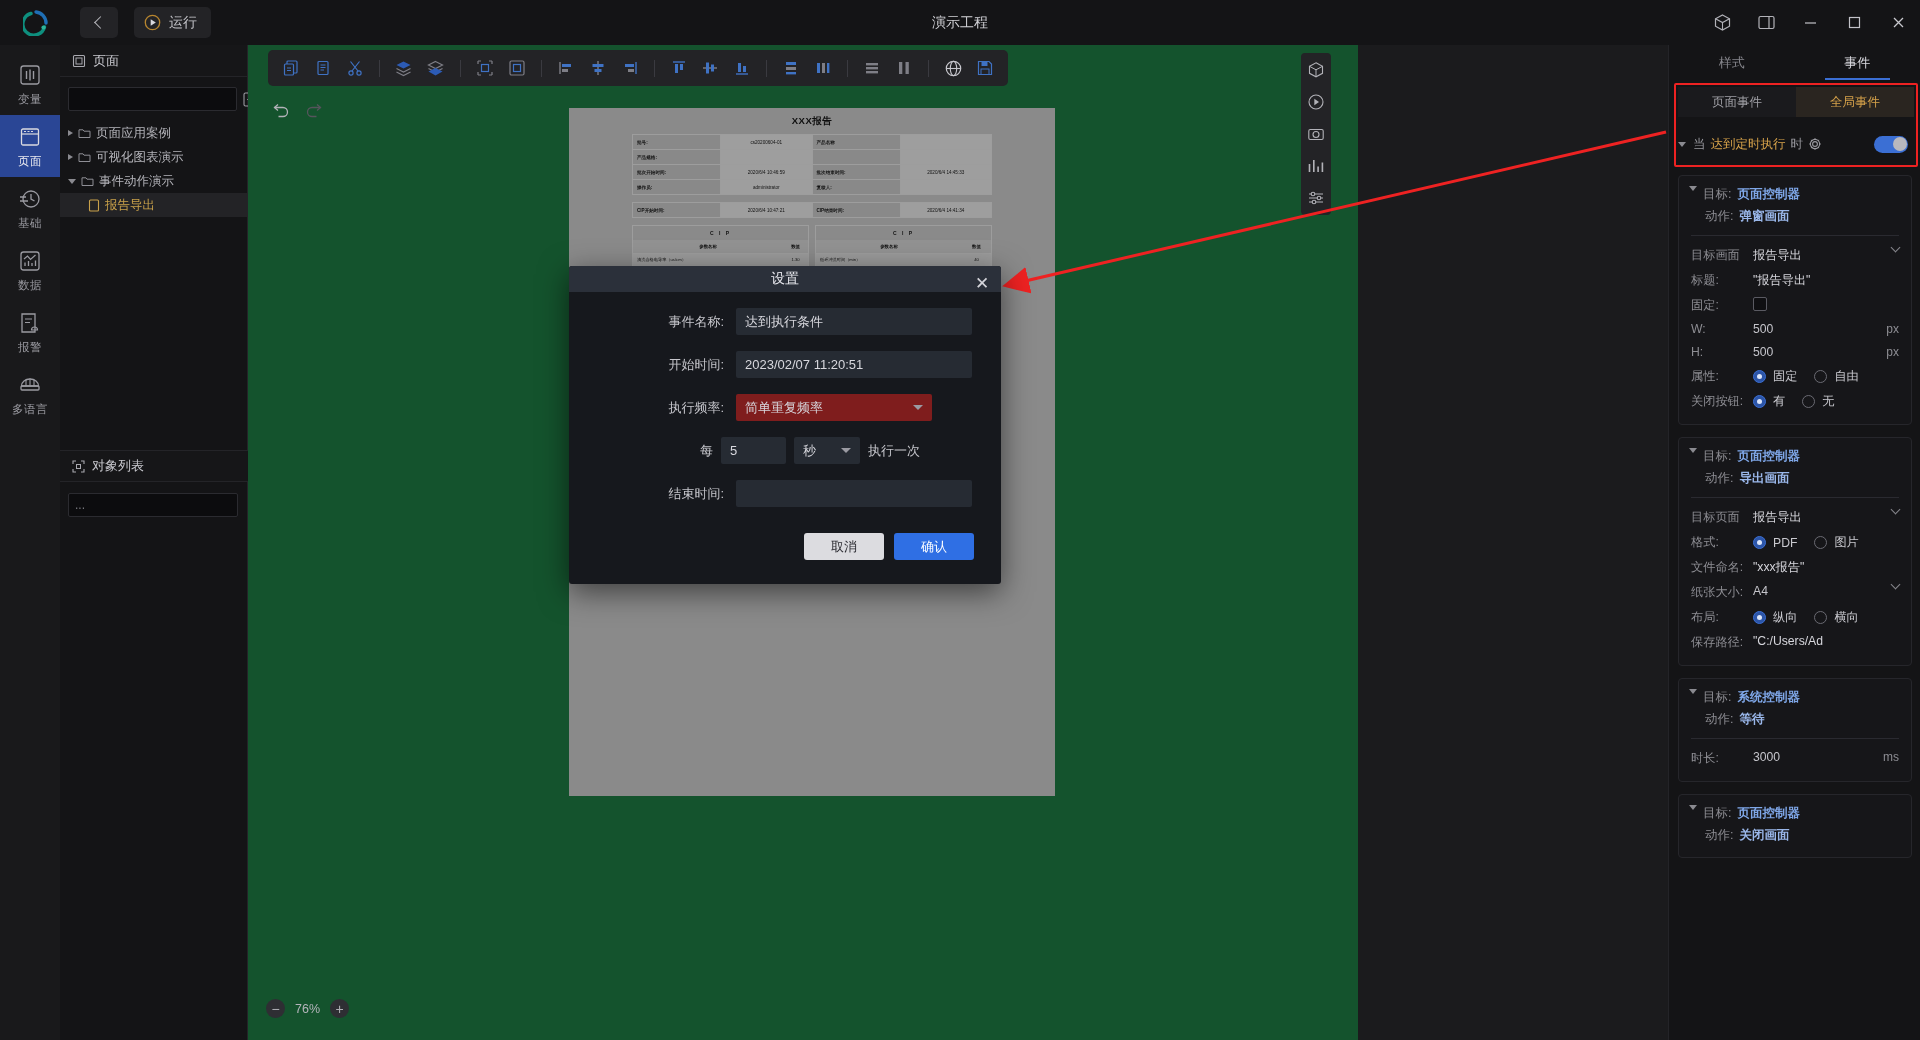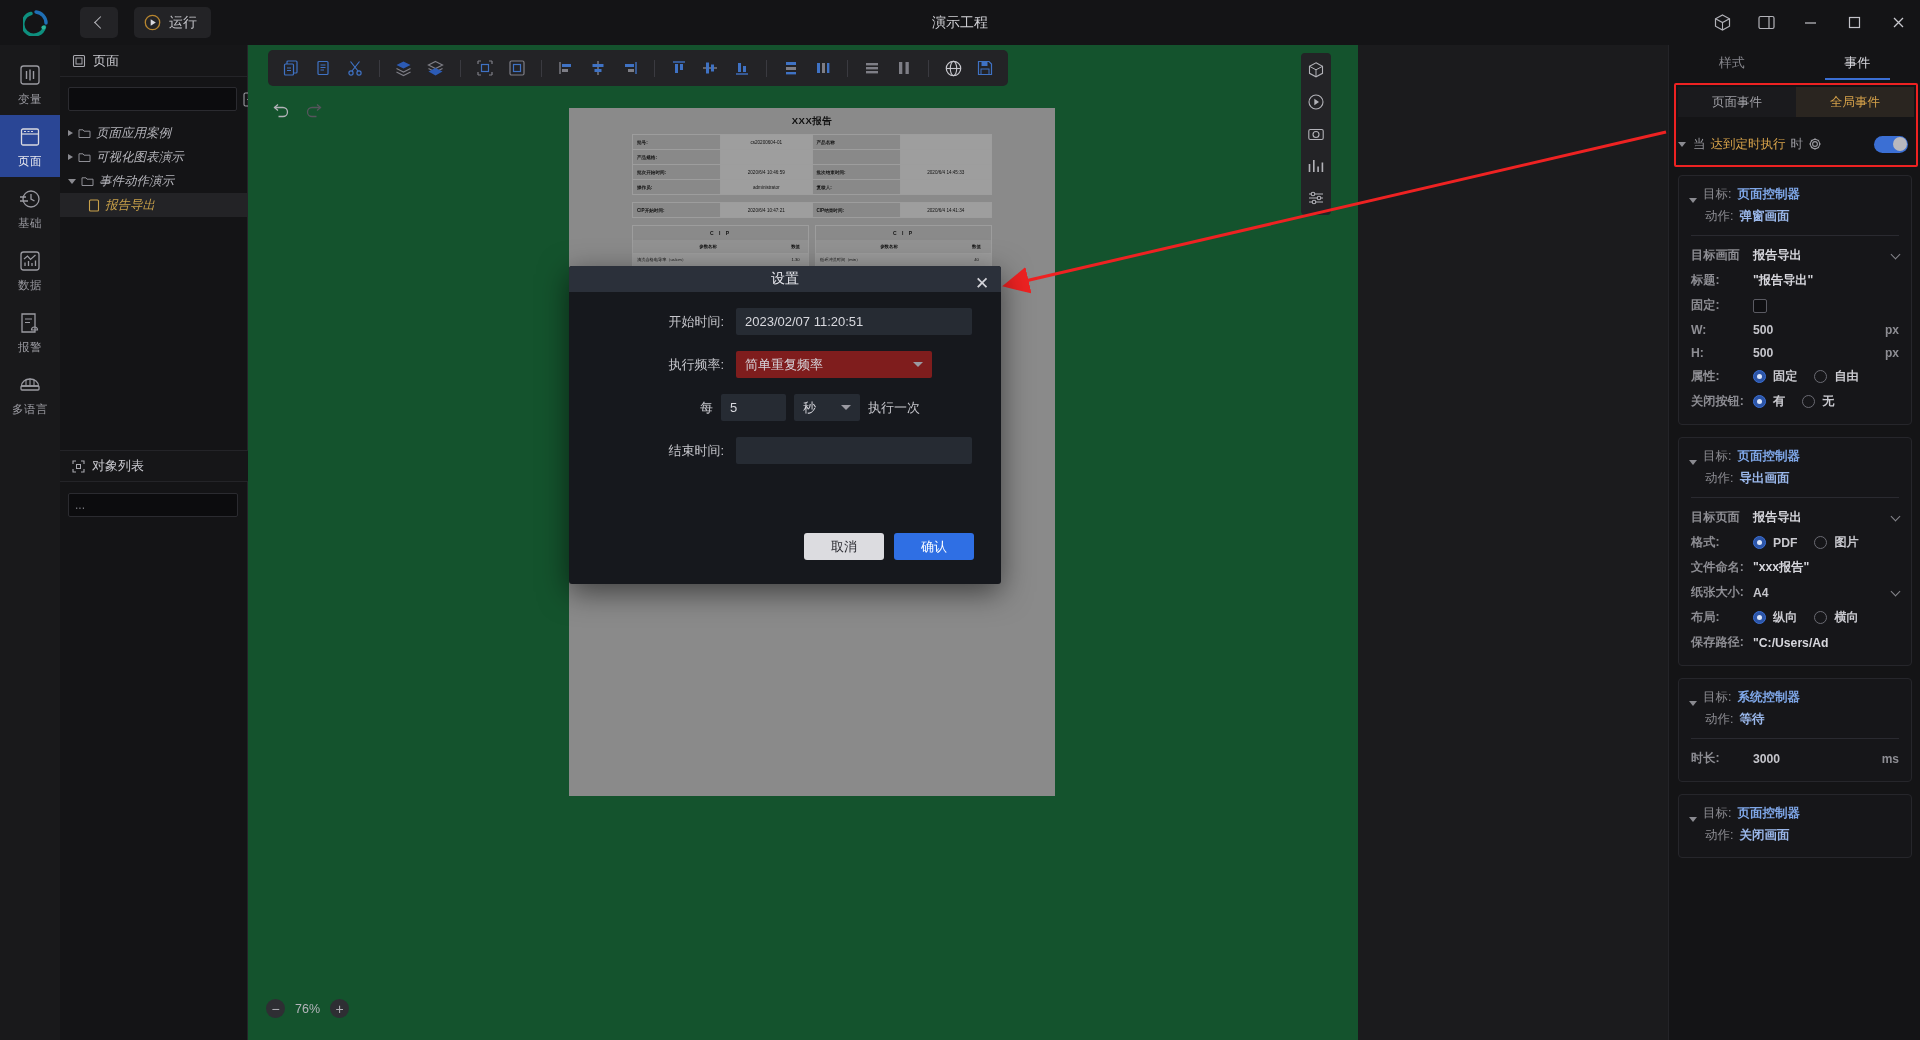--- a/index.html
+++ b/index.html
@@ -60,21 +60,21 @@
     padding-left: 12px; border-bottom: 1px solid #242428; background: #161618;
   }
   .pp-header .pp-title { font-size: 13px; color: #c9c9cf; }
   .pp-search-row { display: flex; align-items: center; padding: 10px 8px 6px 8px; gap: 6px; }
   .pp-search {
     flex: 1; height: 24px; background: #0c0c0e; border: 1px solid #2b2b30;
     border-radius: 2px; color: #b9b9bf; font-size: 12px; padding: 0 6px;
     font-family: "Liberation Sans", sans-serif; outline: none;
   }
   .pp-ico { width: 17px; height: 17px; display: flex; align-items: center; justify-content: center; cursor: pointer; }
-  .tree { padding-top: 4px; font-style: italic; }
+  .tree { padding-top: 4px; }
   .tree-row {
     display: flex; align-items: center; height: 24px; gap: 5px; font-size: 12.5px;
     color: #b5b5bb; cursor: pointer; padding-left: 8px;
   }
   .tree-row.leaf { padding-left: 28px; color: #c9a14a; background: #232326; }
   .caret { width: 0; height: 0; border-left: 5px solid #8a8a90; border-top: 3.5px solid transparent; border-bottom: 3.5px solid transparent; }
   .caret.open { border-left: 4px solid transparent; border-right: 4px solid transparent; border-top: 5px solid #8a8a90; border-bottom: 0; }
   .objlist-header {
     position: absolute; left: 0; top: 405px; width: 188px; height: 32px;
     display: flex; align-items: center; gap: 7px; padding-left: 12px;
@@ -179,28 +179,28 @@
     position: absolute; right: 6px; width: 34px; height: 17px; border-radius: 9px;
     background: #3b6fd4; cursor: pointer;
   }
   .toggle .knob { position: absolute; right: 1.5px; top: 1.5px; width: 14px; height: 14px; border-radius: 50%; background: #b8b8be; }
 
   .actions { position: absolute; left: 0; top: 130px; width: 252px; height: 910px; overflow: hidden; }
   .act-card {
     margin: 0 9px 12px 9px; background: #161619; border: 1px solid #26262b;
     border-radius: 4px; padding: 8px 0 10px 0;
   }
-  .act-hd { display: flex; align-items: flex-end; gap: 6px; padding: 2px 10px; font-size: 12.5px; }
+  .act-hd { display: flex; align-items: flex-start; gap: 6px; padding: 2px 10px; font-size: 12.5px; }
   .act-hd .k { color: #8d8d93; }
   .act-hd .v { color: #7fa7e8; font-weight: bold; }
   .act-row { display: flex; align-items: center; padding: 3px 10px 3px 26px; font-size: 12.5px; }
   .act-row .k { color: #8d8d93; }
   .act-row .v { color: #9ab7ea; font-weight: bold; margin-left: 6px; }
   .act-div { height: 1px; background: #2a2a30; margin: 7px 12px; }
-  .prow { display: flex; align-items: center; padding: 4px 12px; font-size: 12.2px; min-height: 23px; font-weight: bold; }
+  .prow { display: flex; padding: 4px 12px; font-size: 12.2px; min-height: 23px; }
   .prow .pk { color: #8d8d93; min-width: 62px; }
   .prow .pv { color: #c5c5cb; }
   .prow .pv.q { color: #d7d7dd; }
   .prow .unit { margin-left: auto; color: #8d8d93; font-size: 12px; }
   .chev-d { margin-left: auto; width: 7px; height: 7px; border-right: 1.4px solid #86868c; border-bottom: 1.4px solid #86868c; transform: rotate(45deg); margin-top: -3px; }
   .chk { width: 14px; height: 14px; border: 1px solid #5a5a62; border-radius: 2px; background: #0f0f12; }
   .radio-grp { display: flex; align-items: center; gap: 7px; }
   .radio { width: 13px; height: 13px; border-radius: 50%; border: 1.4px solid #6a6a72; display: inline-block; position: relative; }
   .radio.on { border-color: #3b6fd4; background: #2c55a8; }
   .radio.on::after { content: ''; position: absolute; left: 3px; top: 3px; width: 5px; height: 5px; border-radius: 50%; background: #dce6fa; }
@@ -940,20 +940,24 @@
     </defs>
     <line x1="676" y1="12" x2="18" y2="165" stroke="#ee2222" stroke-width="3" marker-end="url(#ah)"></line>
   </svg>
 
   <div class="modal">
     <div class="modal-hd">
       <span class="modal-title">设置</span>
       <span class="modal-close">✕</span>
     </div>
 
+    <div class="mrow">
+      <span class="mlabel">事件名称:</span>
+      <input class="minput" value="达到执行条件" style="">
+    </div>
 
     <div class="mrow">
       <span class="mlabel">开始时间:</span>
       <input class="minput" value="2023/02/07 11:20:51" style="">
     </div>
 
     <div class="mrow">
       <span class="mlabel">执行频率:</span>
       <div class="mselect">
         <span>简单重复频率</span>

